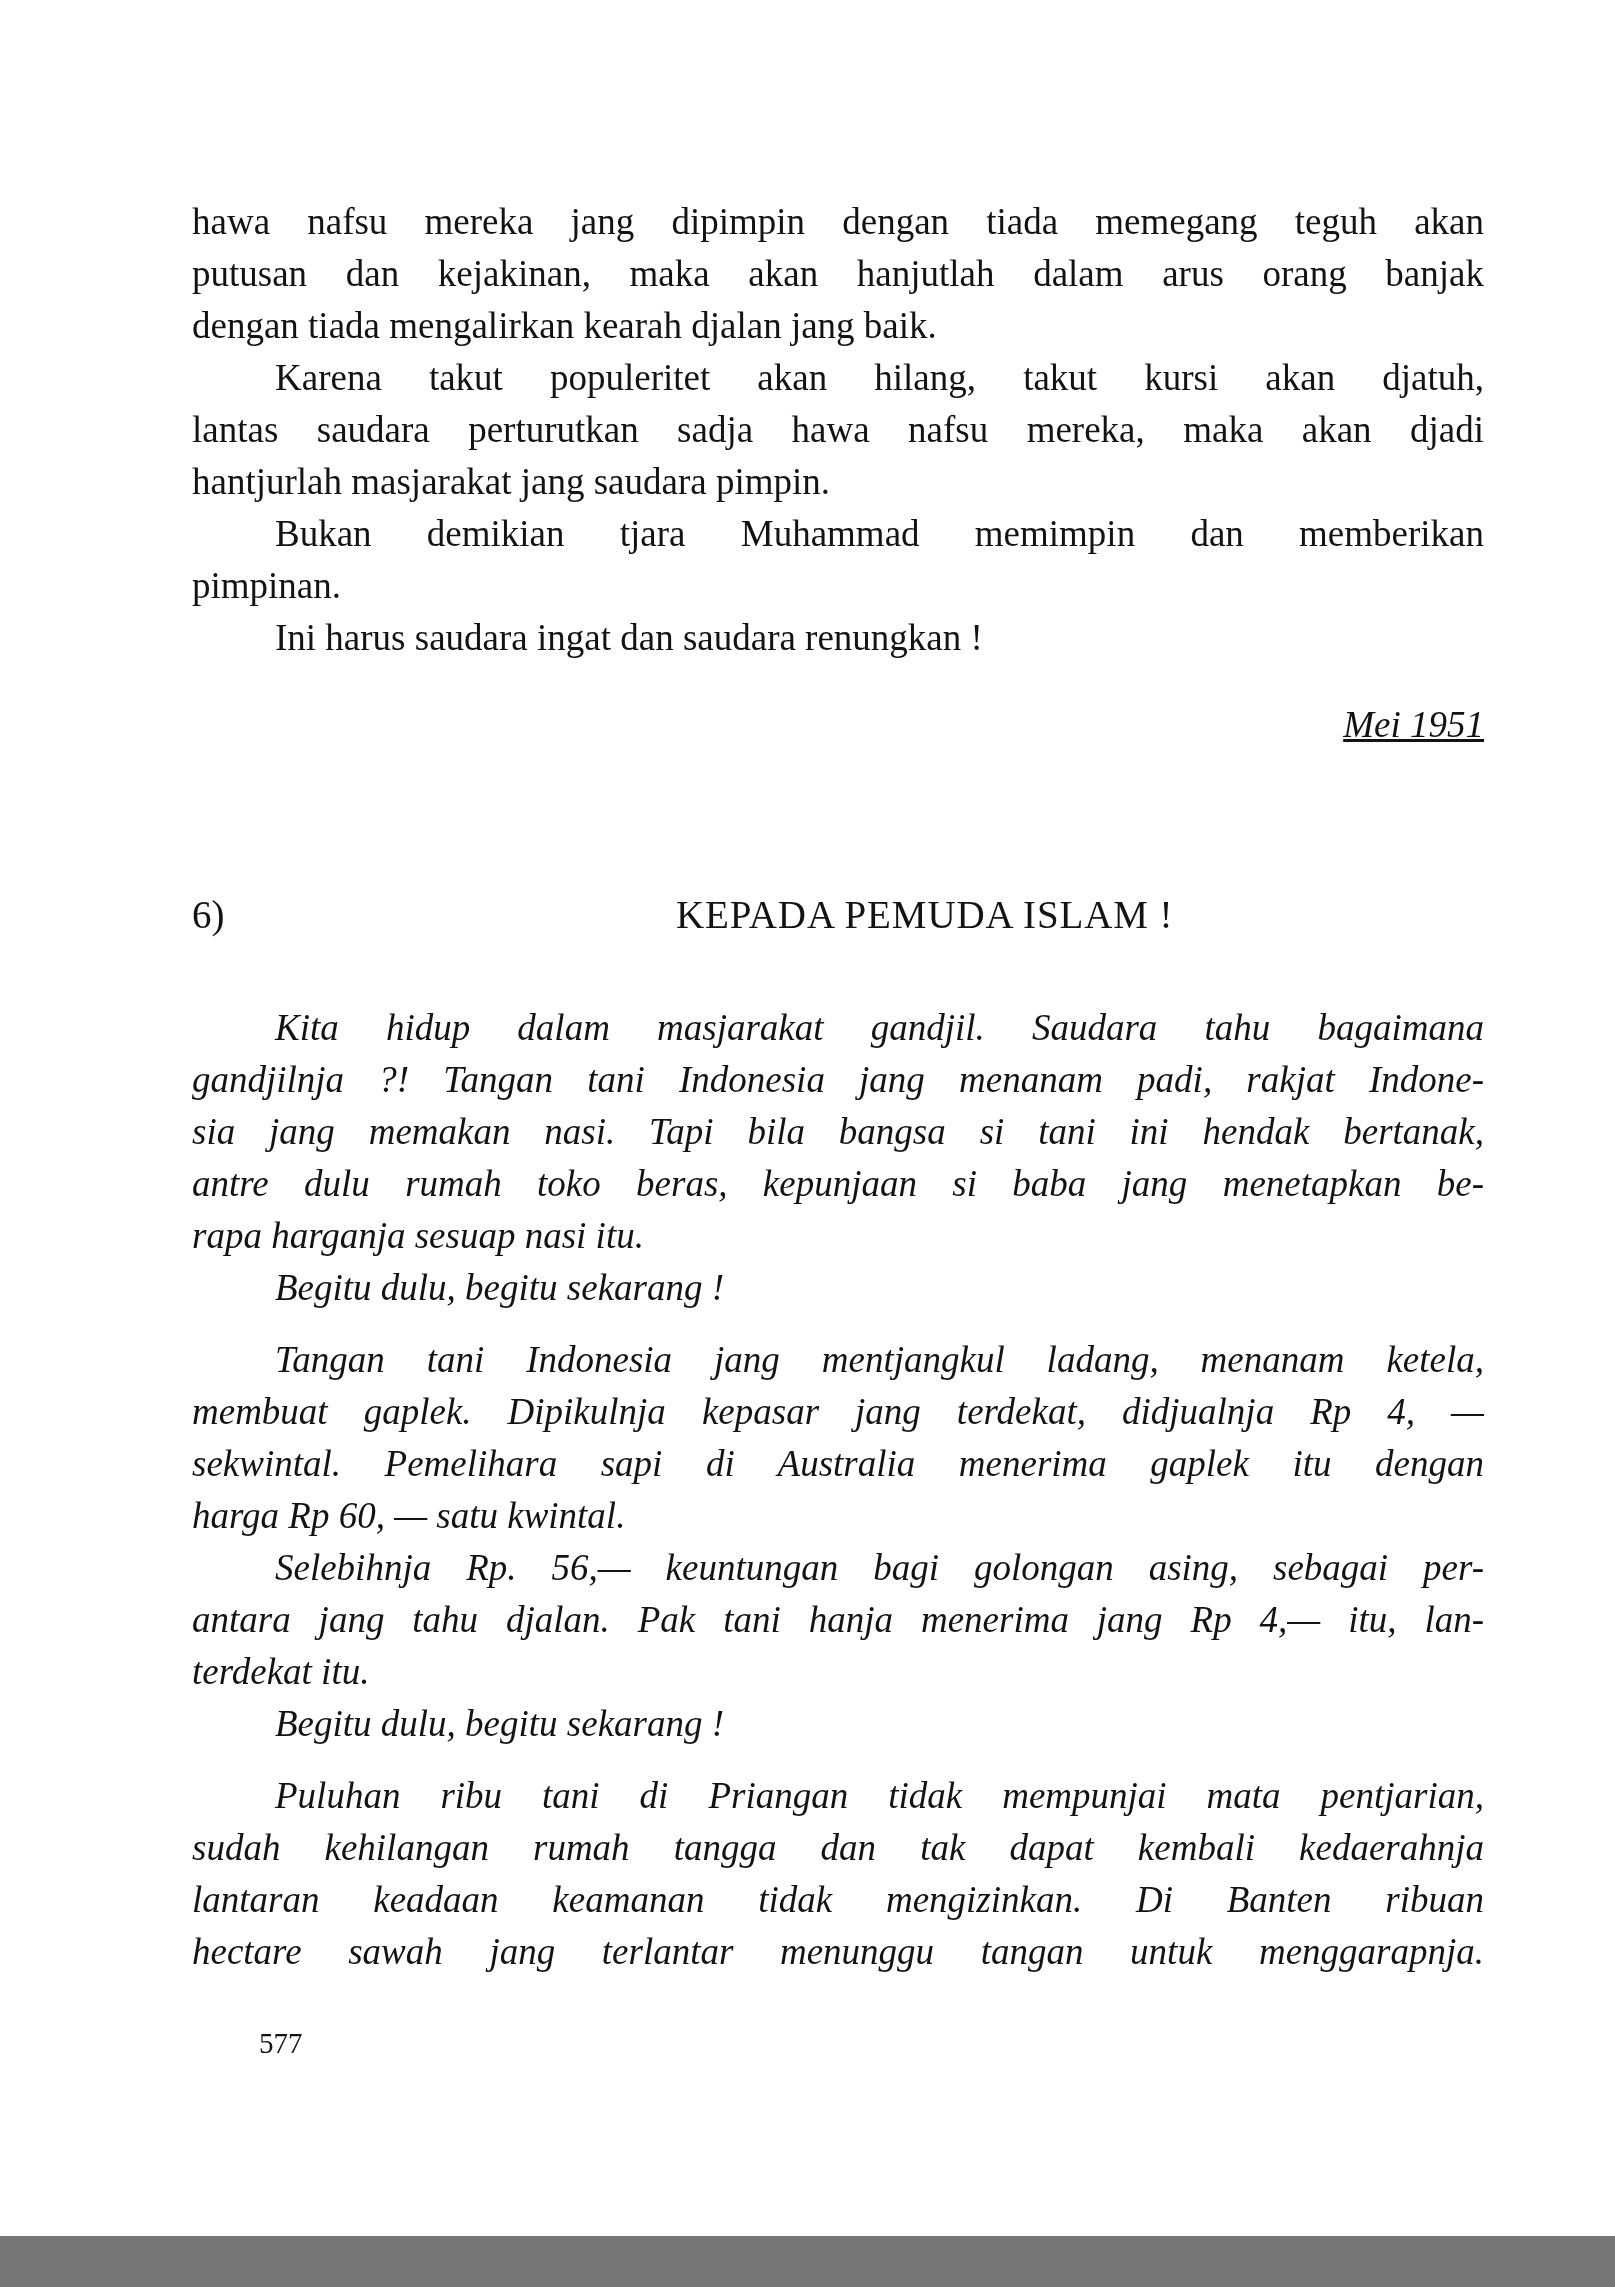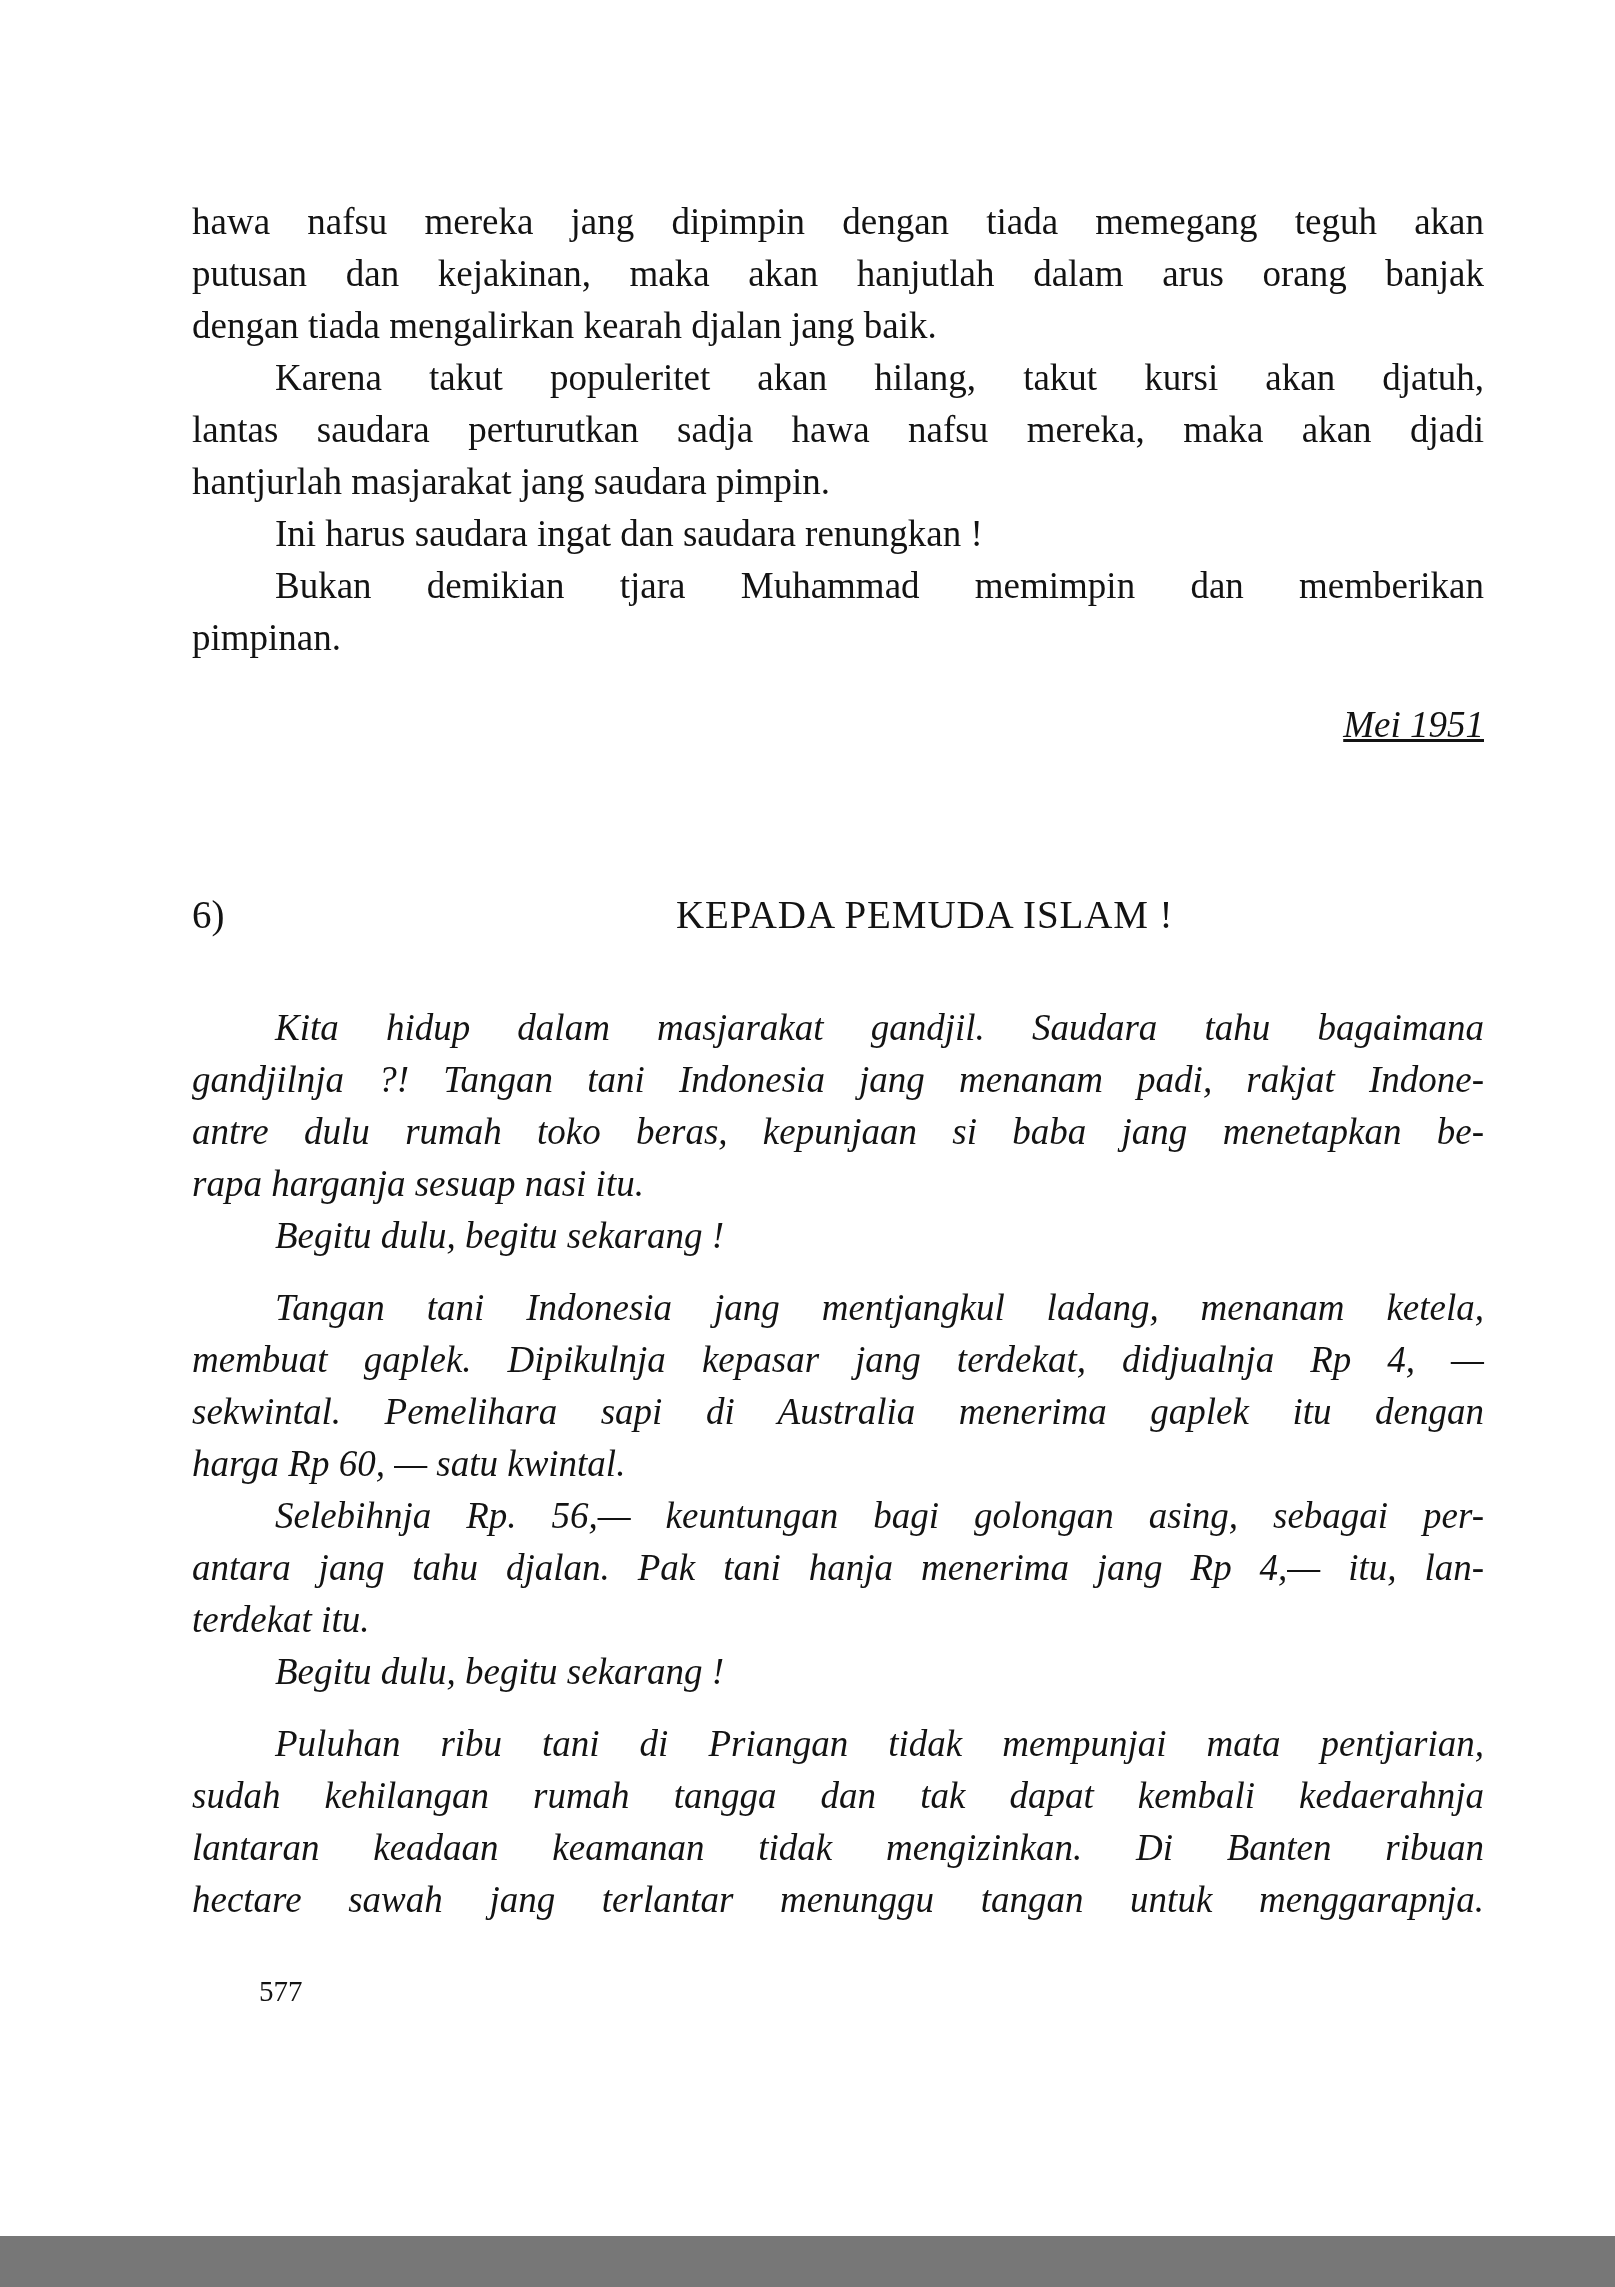--- a/index.html
+++ b/index.html
@@ -64,38 +64,39 @@
           <div class="line">hawa nafsu mereka jang dipimpin dengan tiada memegang teguh akan</div>
           <div class="line">putusan dan kejakinan, maka akan hanjutlah dalam arus orang banjak</div>
           <div class="line lastline">dengan tiada mengalirkan kearah djalan jang baik.</div>
         </div>
         <div class="para">
           <div class="line indent">Karena takut populeritet akan hilang, takut kursi akan djatuh,</div>
           <div class="line">lantas saudara perturutkan sadja hawa nafsu mereka, maka akan djadi</div>
           <div class="line lastline">hantjurlah masjarakat jang saudara pimpin.</div>
         </div>
         <div class="para">
-          <div class="line indent lastline">Ini harus saudara ingat dan saudara renungkan !</div>
+          <div class="line indent">Bukan demikian tjara Muhammad memimpin dan memberikan</div>
+          <div class="line lastline">pimpinan.</div>
         </div>
         <div class="para">
-          <div class="line indent">Bukan demikian tjara Muhammad memimpin dan memberikan</div>
-          <div class="line lastline">pimpinan.</div>
+          <div class="line indent lastline">Ini harus saudara ingat dan saudara renungkan !</div>
         </div>
       </div>
 
     <div class="date-line">Mei 1951</div>
 
     <div class="heading">
       <span class="num">6)</span><span class="title">KEPADA PEMUDA ISLAM !</span>
     </div>
 
     <div class="text-section essay">
         <div class="para">
           <div class="line indent">Kita hidup dalam masjarakat gandjil. Saudara tahu bagaimana</div>
           <div class="line">gandjilnja ?! Tangan tani Indonesia jang menanam padi, rakjat Indone-</div>
+          <div class="line">sia jang memakan nasi. Tapi bila bangsa si tani ini hendak bertanak,</div>
           <div class="line">antre dulu rumah toko beras, kepunjaan si baba jang menetapkan be-</div>
           <div class="line lastline">rapa harganja sesuap nasi itu.</div>
         </div>
         <div class="para">
           <div class="line indent lastline">Begitu dulu, begitu sekarang !</div>
         </div>
         <div class="para gap">
           <div class="line indent">Tangan tani Indonesia jang mentjangkul ladang, menanam ketela,</div>
           <div class="line">membuat gaplek. Dipikulnja kepasar jang terdekat, didjualnja Rp 4, —</div>
           <div class="line">sekwintal. Pemelihara sapi di Australia menerima gaplek itu dengan</div>

